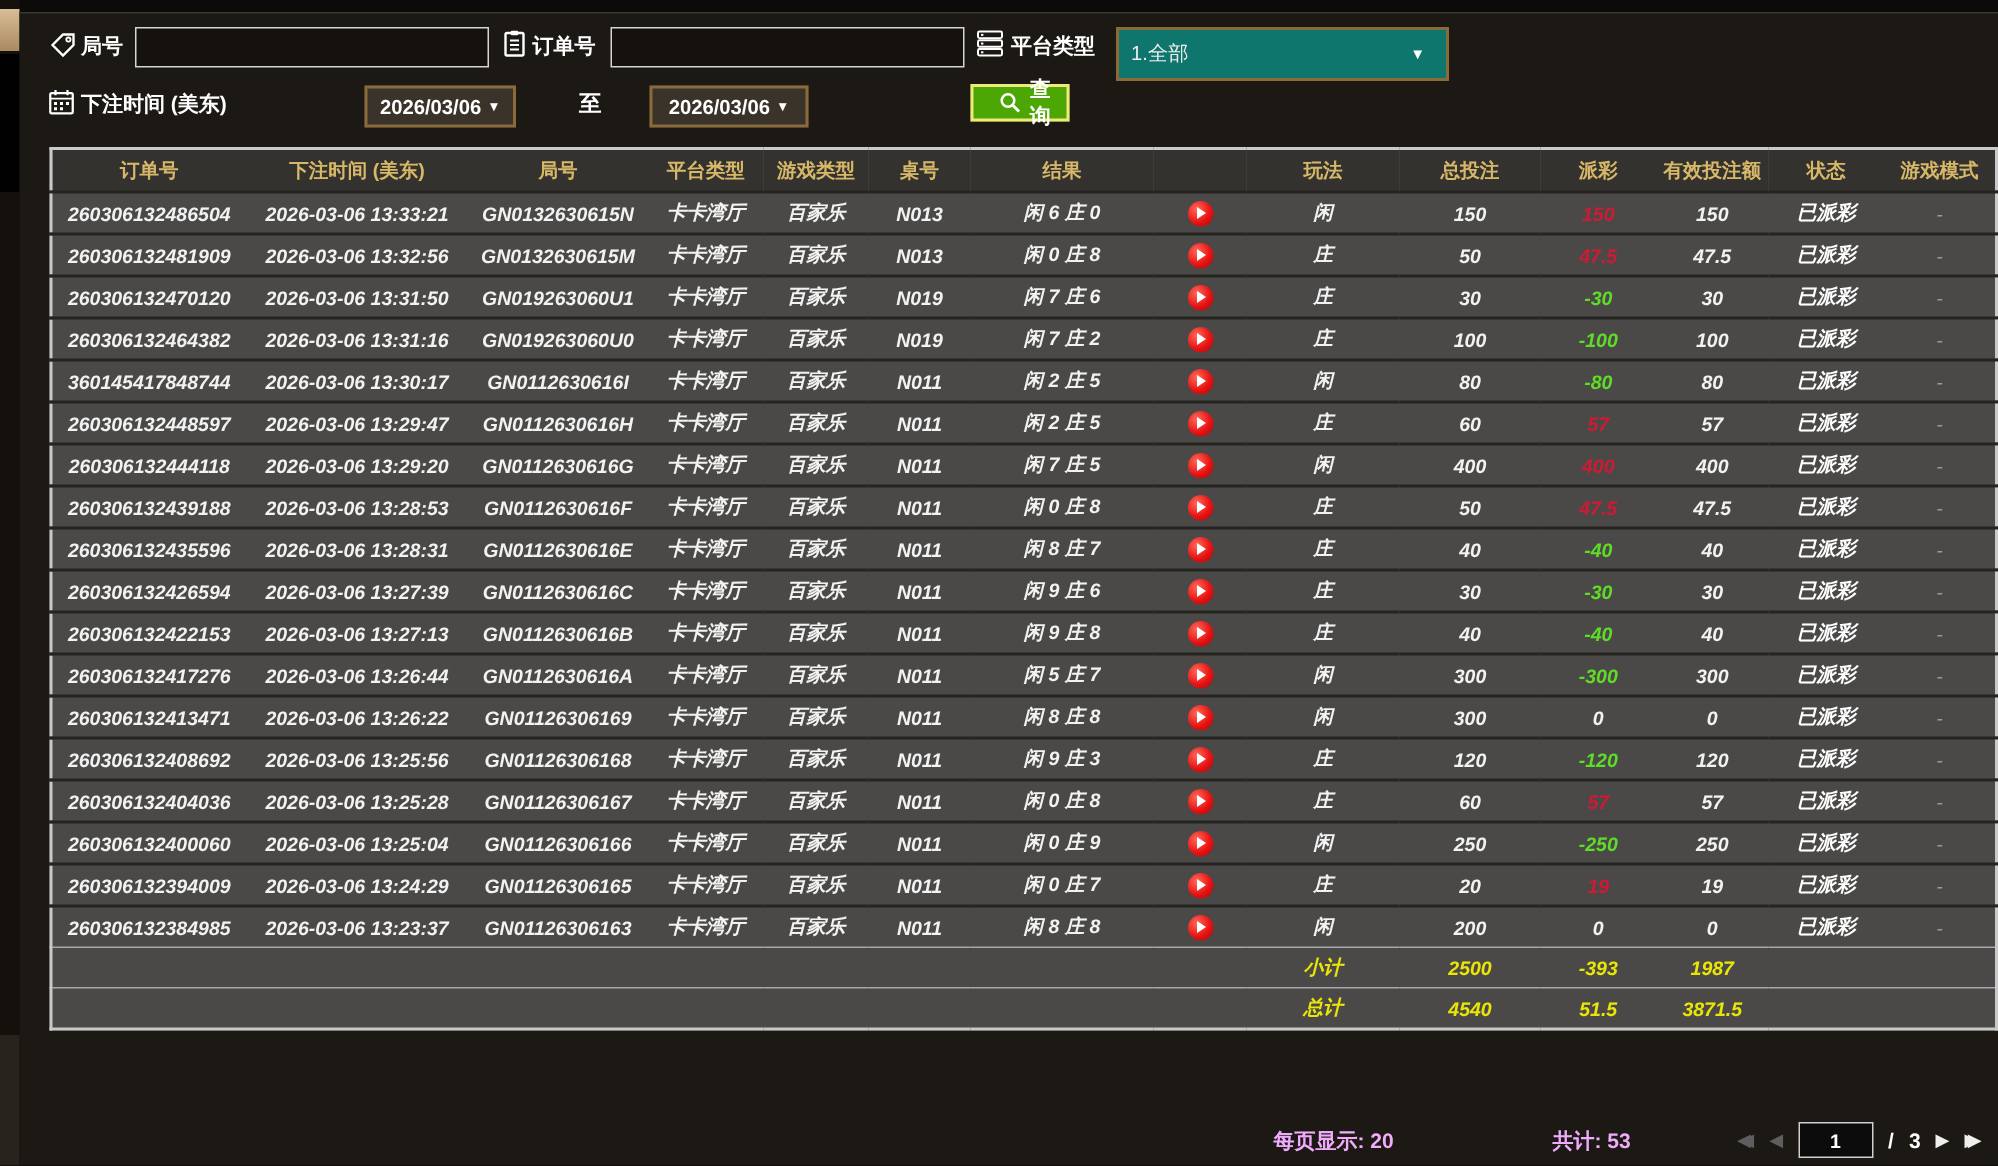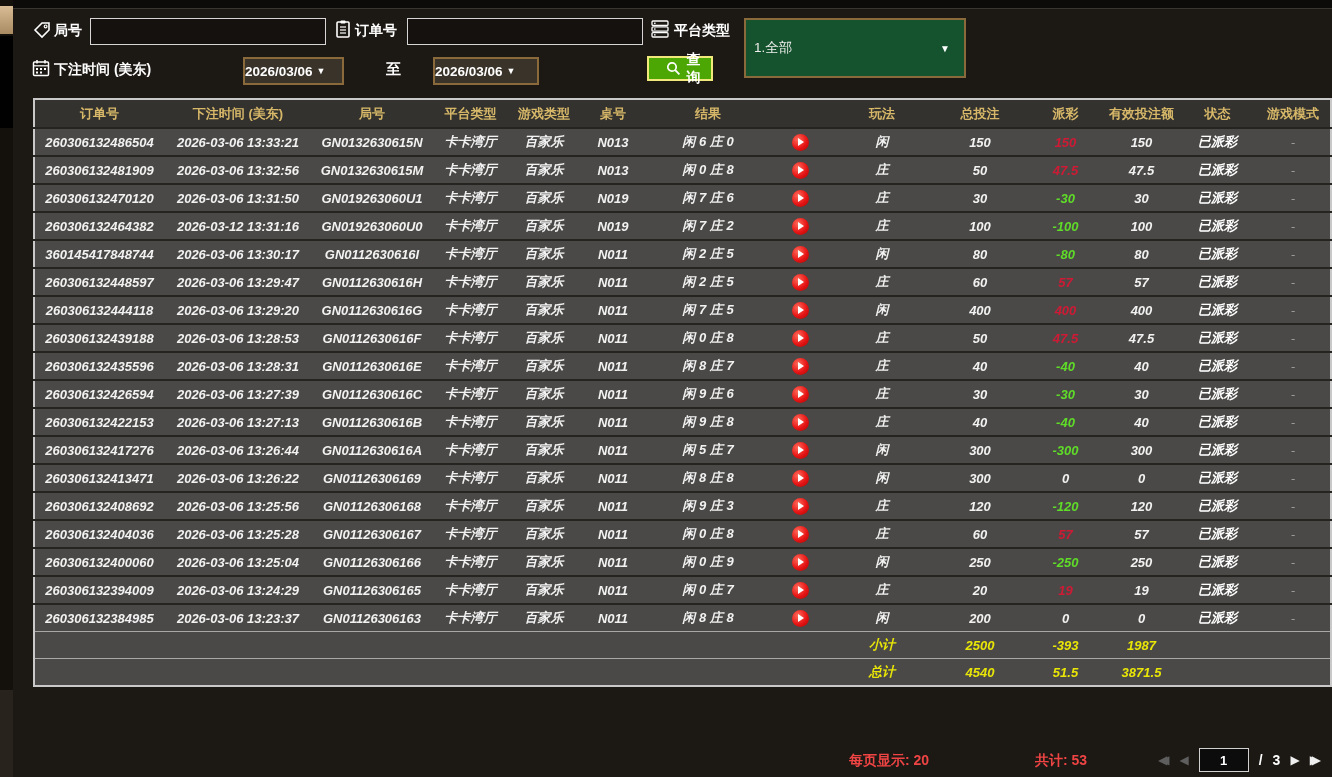--- a/index.html
+++ b/index.html
@@ -12,24 +12,24 @@
   .strip-black{position:absolute;left:0;top:36px;width:13px;height:92px;background:#010101;}
   .strip-foot{position:absolute;left:0;top:690px;width:13px;height:87px;background:#29231d;}
 
   
   .flabel{position:absolute;color:#ffffff;font-size:14px;font-weight:700;white-space:nowrap;}
   .ficon{position:absolute;width:18px;height:18px;}
   .ficon svg{display:block;}
   .txt-input{position:absolute;height:25px;background:#14110e;border:1px solid #d6d6d6;color:#eee;
     font-size:13px;padding:0 6px;outline:none;}
   .date-select{position:absolute;height:24px;background:#3a332a;border:2px solid #8a6a3a;color:#fff;
-    font-size:13.5px;font-weight:700;display:flex;align-items:center;gap:4px;cursor:pointer;}
+    font-size:13.5px;font-weight:700;display:flex;align-items:center;justify-content:center;gap:4px;cursor:pointer;}
   .date-select .caret{font-size:9px;color:#fff;}
-  .platform-select{position:absolute;height:24px;background:#14532d;border:2px solid #8a6a3a;color:#ededed;
-    font-size:13.5px;display:flex;align-items:center;cursor:pointer;padding:16px 8px;}
+  .platform-select{position:absolute;height:24px;background:#0f766e;border:2px solid #8a6a3a;color:#ededed;
+    font-size:13.5px;display:flex;align-items:center;cursor:pointer;padding:4px 8px;}
   .platform-select .caret{margin-left:auto;font-size:10px;color:#fff;padding-right:6px;}
   .search-btn{position:absolute;height:25px;background:#4ca705;border:2px solid #f0e87a;color:#fff;
     font-size:14px;font-weight:700;display:flex;align-items:center;justify-content:center;gap:3px;cursor:pointer;padding:0 8px;}
 
   
   .records-table{position:absolute;left:33px;top:98px;border-collapse:collapse;table-layout:fixed;
     width:1297px;border:2px solid #c9c9c9;background:#4a4947;}
   .records-table th{height:27px;background:#34322f;color:#d7b869;font-size:13px;font-weight:700;
     text-align:center;white-space:nowrap;overflow:hidden;padding:0;}
   .records-table td{height:26px;color:#f2f2f2;font-size:13px;font-weight:700;text-align:center;
@@ -43,21 +43,21 @@
   td.c-mode{color:#9a9a9a;font-weight:400;}
   tr.totals{border-top:1px solid #a8a8a8 !important;}
   tr.totals td{background:#454340;color:#e9e607;font-weight:700;}
   .play-btn{display:inline-block;width:17px;height:17px;border-radius:50%;
     background:radial-gradient(circle at 35% 32%,#ff6a5a 0%,#e61414 55%,#a80404 100%);
     position:relative;vertical-align:middle;cursor:pointer;}
   .play-btn::after{content:"";position:absolute;left:6.5px;top:4.5px;border-left:6px solid #fff;
     border-top:4px solid transparent;border-bottom:4px solid transparent;}
 
   
-  .footer-item{position:absolute;color:#ef4444;font-size:14px;font-weight:700;white-space:nowrap;}
+  .footer-item{position:absolute;color:#f0abfc;font-size:14px;font-weight:700;white-space:nowrap;}
   .pager{position:absolute;top:748px;left:1158px;display:flex;align-items:center;gap:10px;color:#fff;}
   .pg-arrow{font-size:12px;cursor:pointer;line-height:22px;}
   .pg-arrow.dbl{letter-spacing:-7px;padding-right:7px;}
   .pg-disabled{color:#5e5e5e;}
   .pg-enabled{color:#efefef;}
   .page-box{width:44px;height:20px;background:#0c0c0c;border:1px solid #d0d0d0;color:#fff;
     font-size:13px;font-weight:700;text-align:center;outline:none;}
   .pg-sep{font-size:14px;font-weight:700;}
 </style>
 </head>
@@ -220,21 +220,21 @@
       <td><span class="play-btn"></span></td>
       <td>庄</td>
       <td>30</td>
       <td class="loss">-30</td>
       <td>30</td>
       <td class="c-status">已派彩</td>
       <td class="c-mode">-</td>
     </tr>
         <tr>
       <td>260306132464382</td>
-      <td>2026-03-12 13:31:16</td>
+      <td>2026-03-06 13:31:16</td>
       <td>GN019263060U0</td>
       <td>卡卡湾厅</td>
       <td>百家乐</td>
       <td>N019</td>
       <td>闲 7 庄 2</td>
       <td><span class="play-btn"></span></td>
       <td>庄</td>
       <td>100</td>
       <td class="loss">-100</td>
       <td>100</td>

